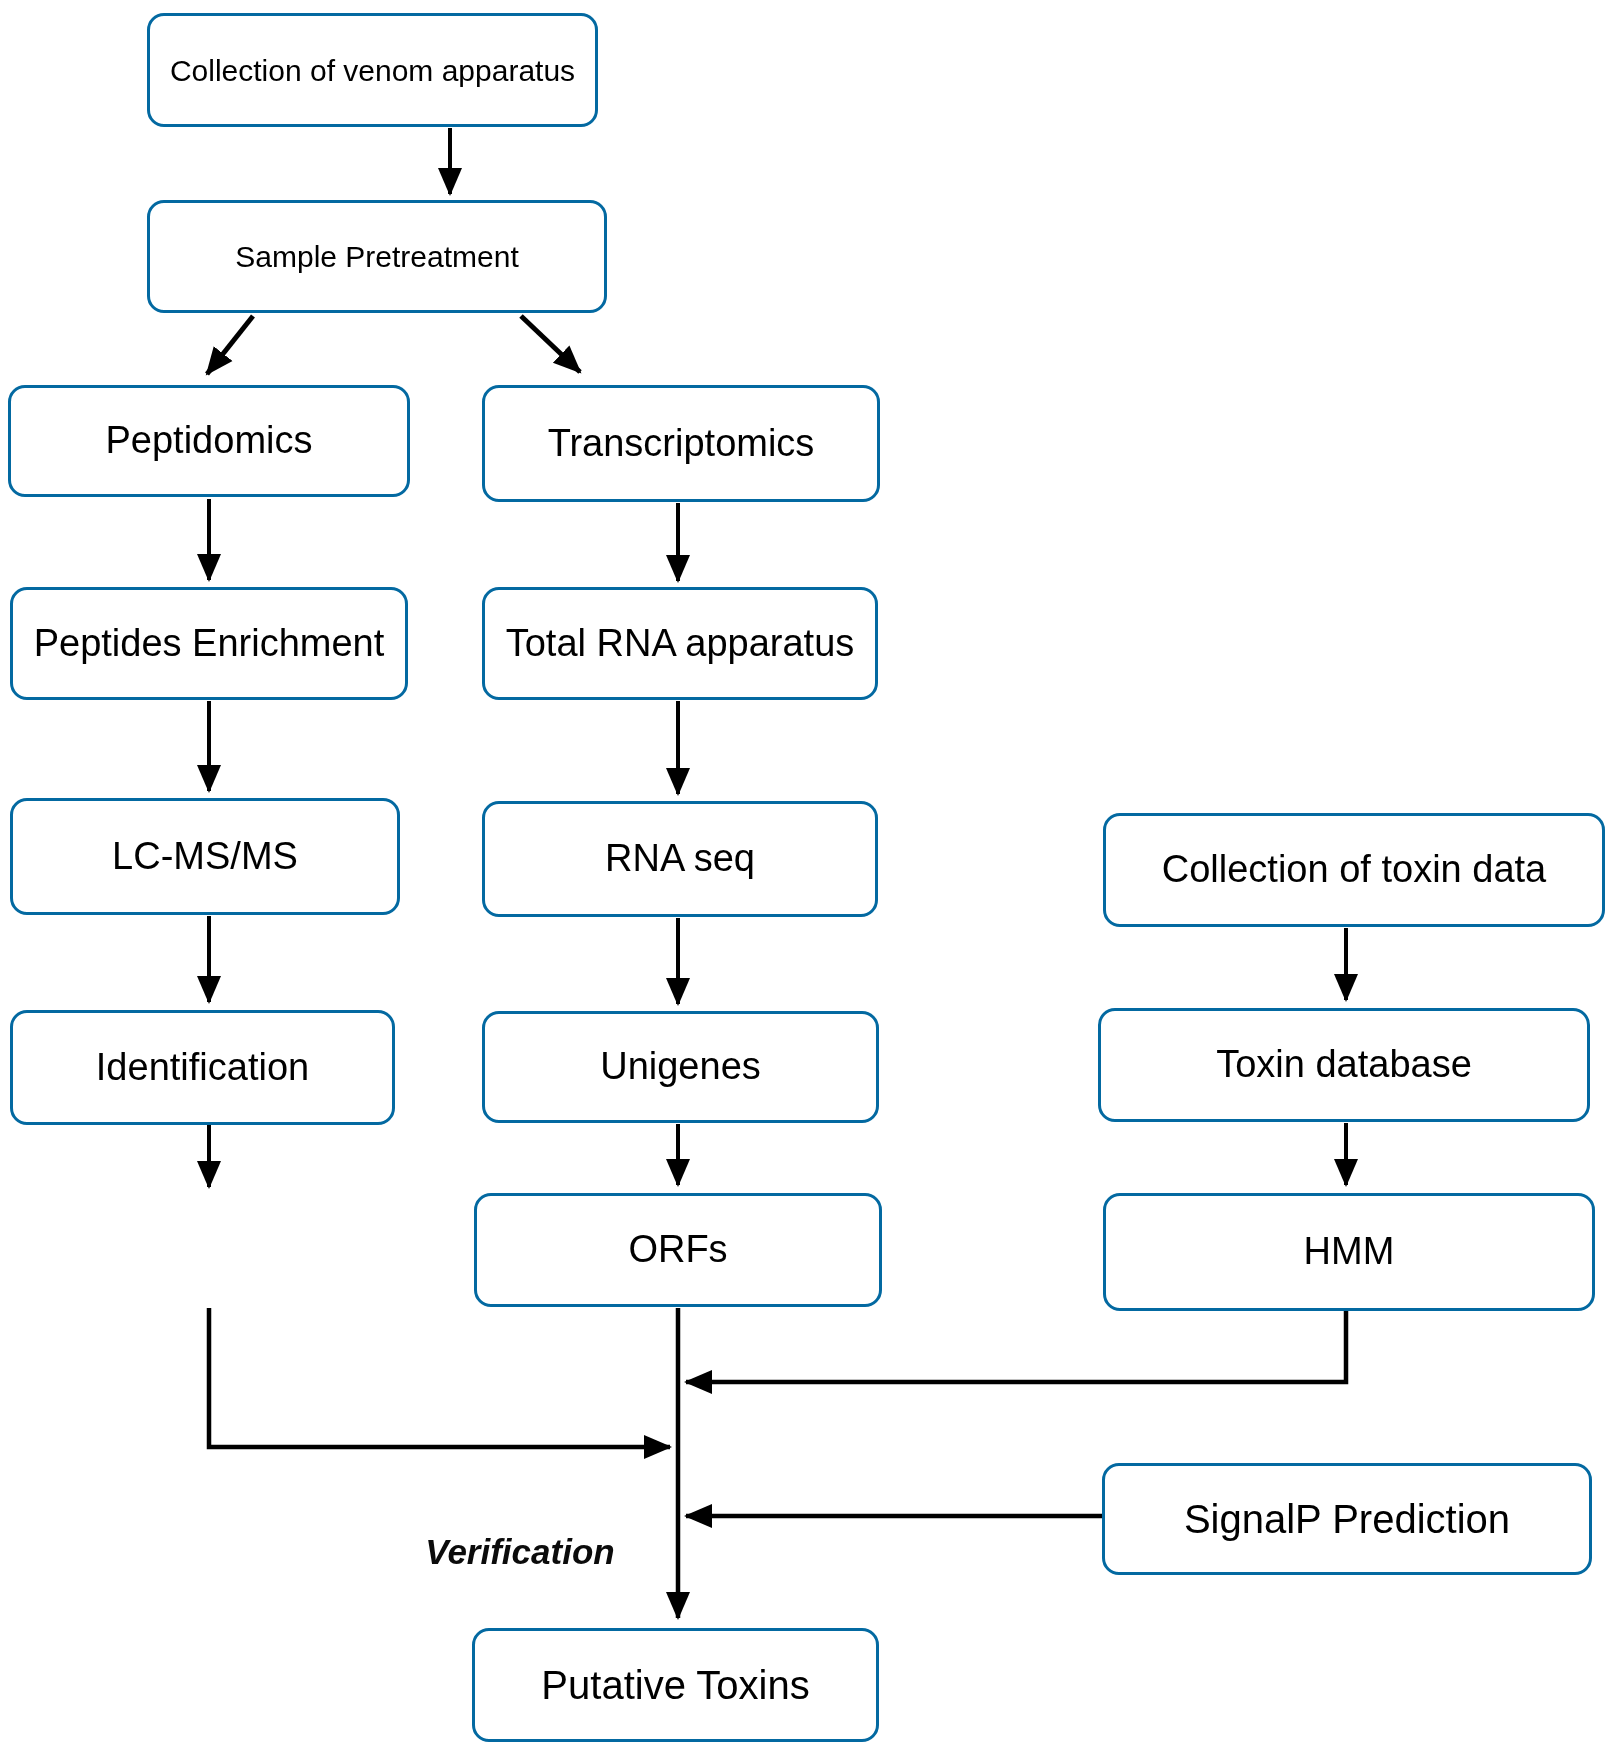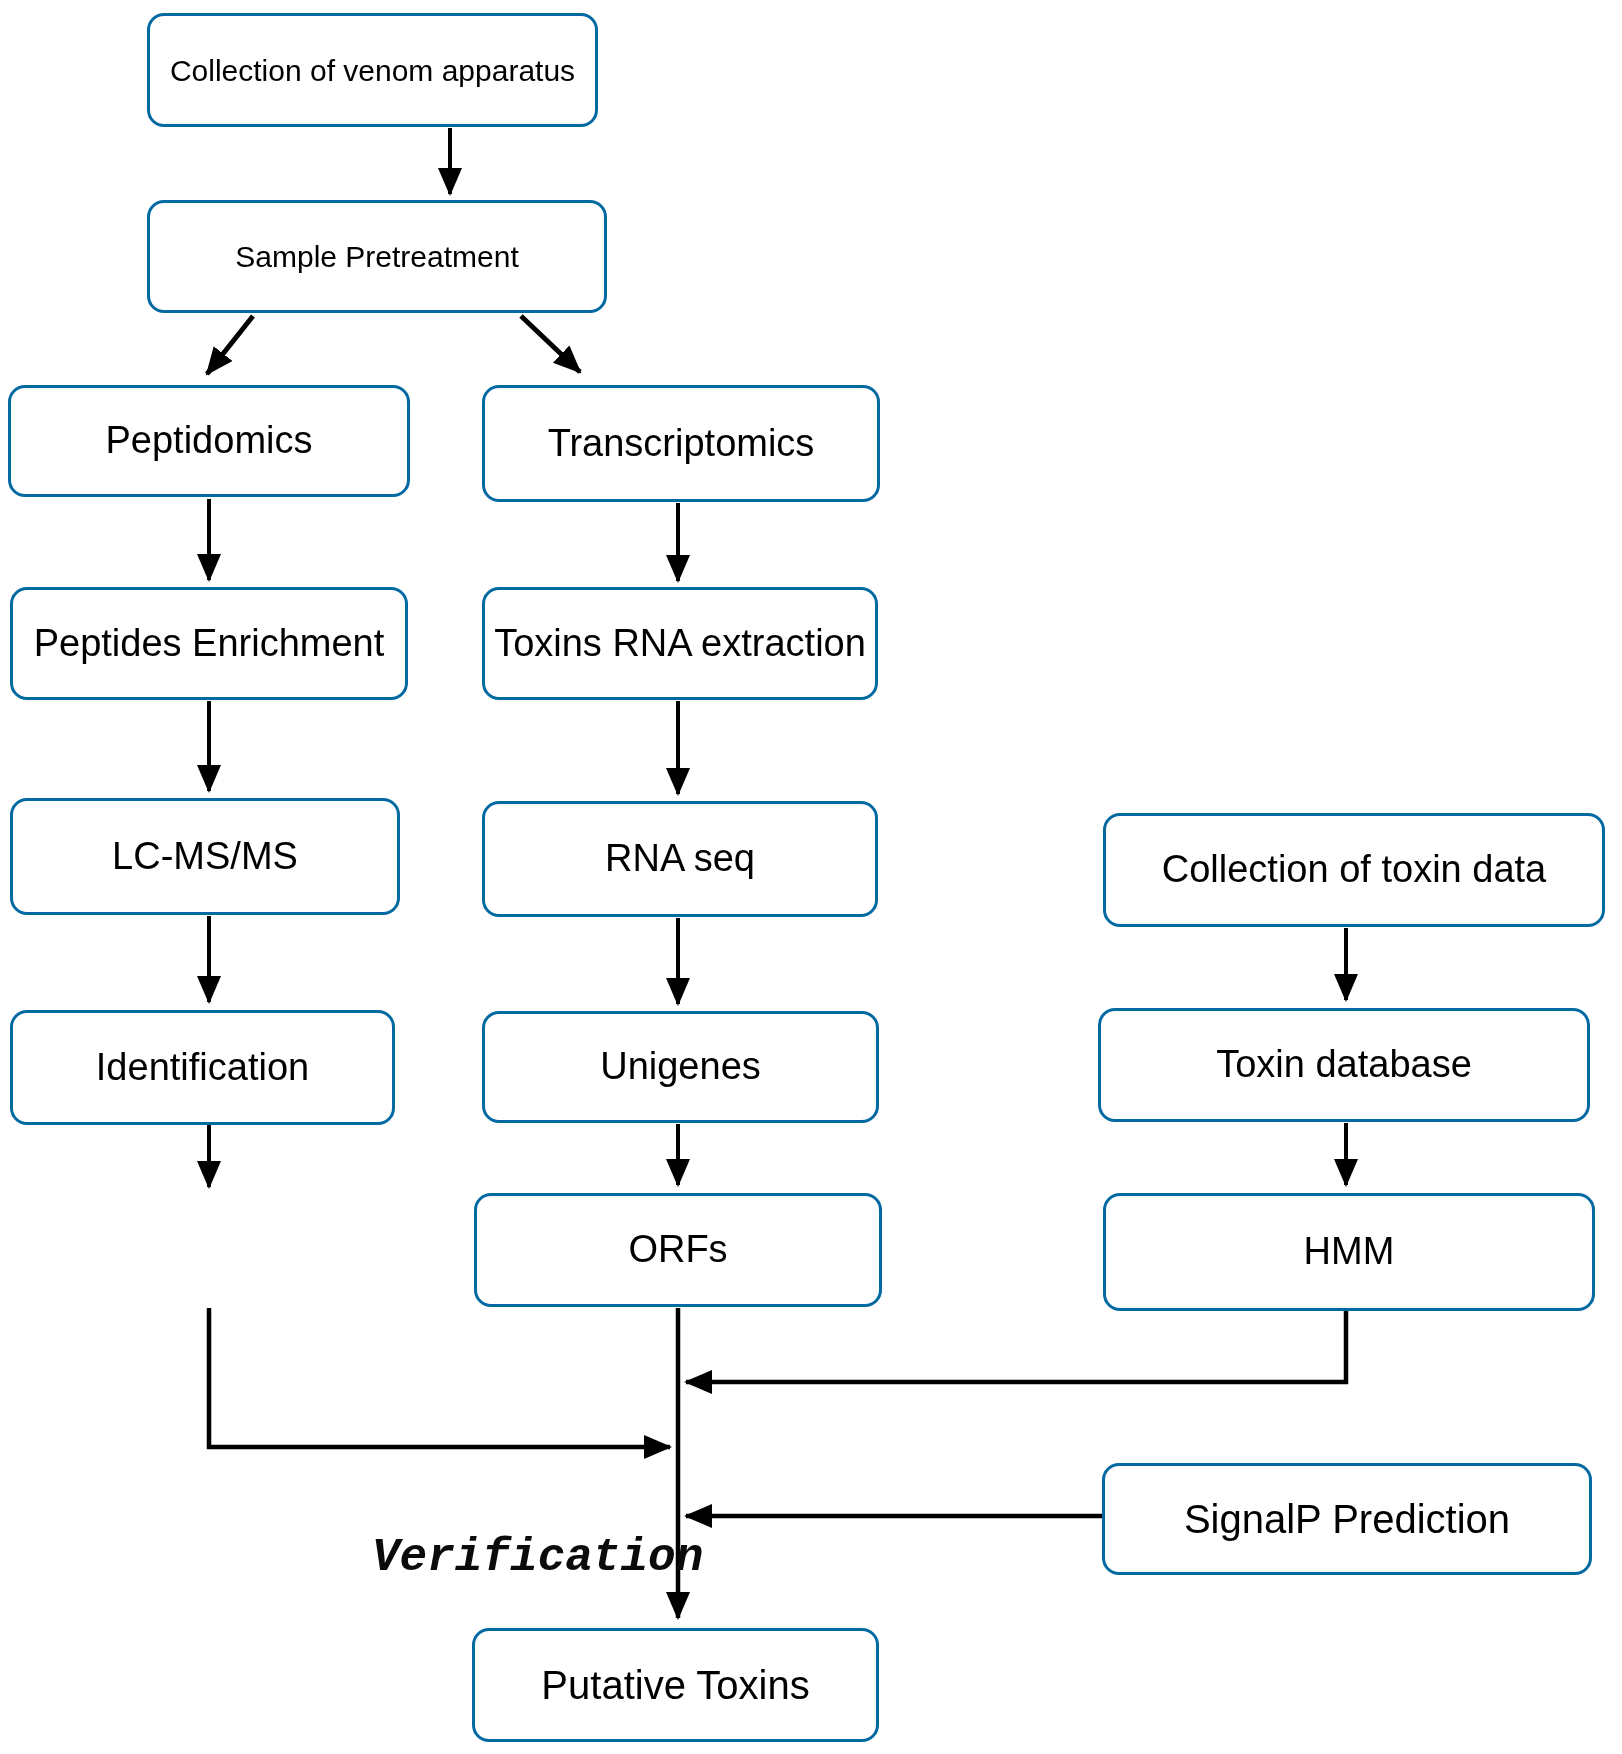--- a/index.html
+++ b/index.html
@@ -37,24 +37,24 @@
     z-index: 2;
   }
   .node.small { font-size: 30px; }
   .node.large { font-size: 40px; }
   .verification {
     position: absolute;
     left: 372px;
     top: 1532px;
     width: 296px;
     text-align: center;
-    font-family: Liberation Mono, monospace;
+    font-family: Liberation Sans, sans-serif;
     font-style: italic;
     font-weight: bold;
-    font-size: 46px;
+    font-size: 35px;
     color: #0b0b0b;
     z-index: 2;
   }
 </style>
 </head>
 <body>
 
 <div class="canvas">
 
   <svg class="connectors" width="1622" height="1754" viewBox="0 0 1622 1754">
@@ -90,21 +90,21 @@
   <div class="node small" style="left:147px; top:13px;  width:451px; height:114px">Collection of venom apparatus</div>
 
   <div class="node small" style="left:147px; top:200px; width:460px; height:113px">Sample Pretreatment</div>
 
   <div class="node" style="left:8px;   top:385px; width:402px; height:112px">Peptidomics</div>
 
   <div class="node" style="left:482px; top:385px; width:398px; height:117px">Transcriptomics</div>
 
   <div class="node" style="left:10px;  top:587px; width:398px; height:113px">Peptides Enrichment</div>
 
-  <div class="node" style="left:482px; top:587px; width:396px; height:113px">Toxins RNA extraction</div>
+  <div class="node" style="left:482px; top:587px; width:396px; height:113px">Total RNA apparatus</div>
 
   <div class="node" style="left:10px;  top:798px; width:390px; height:117px">LC-MS/MS</div>
 
   <div class="node" style="left:482px; top:801px; width:396px; height:116px">RNA seq</div>
 
   <div class="node" style="left:1103px; top:813px; width:502px; height:114px">Collection of toxin data</div>
 
   <div class="node" style="left:10px;  top:1010px; width:385px; height:115px">Identification</div>
 
   <div class="node" style="left:482px; top:1011px; width:397px; height:112px">Unigenes</div>

